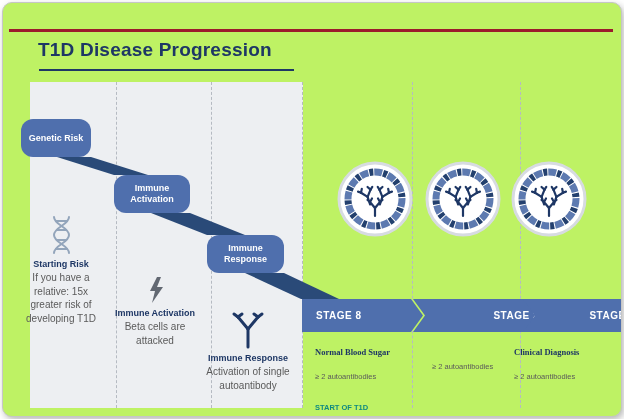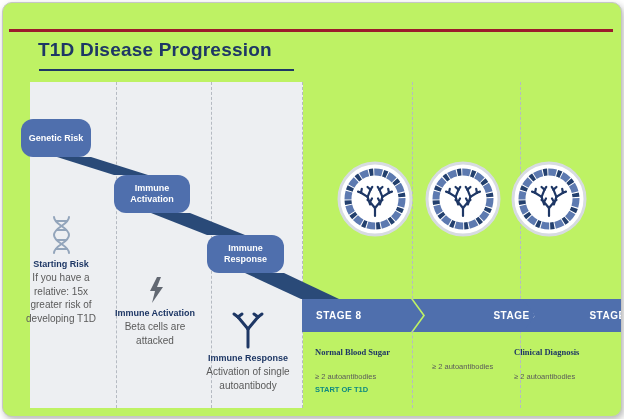--- a/index.html
+++ b/index.html
@@ -18,21 +18,21 @@
   .folds{left:0;top:0;z-index:2;pointer-events:none;}
   .banner{top:296px;height:33px;background:#4f6fad;color:#ffffff;font-weight:bold;font-size:10px;
           letter-spacing:.5px;display:flex;align-items:center;z-index:3;}
   .banner.s1{clip-path:polygon(0 0,calc(100% - 12px) 0,100% 50%,calc(100% - 12px) 100%,0 100%);}
   .banner.notch{clip-path:polygon(0 0,calc(100% - 12px) 0,100% 50%,calc(100% - 12px) 100%,0 100%,12px 50%);justify-content:flex-end;}
   .col-head{font-size:9px;font-weight:bold;color:#1e3765;text-align:center;z-index:3;}
   .col-body{font-size:10px;color:#5a5a5a;text-align:center;line-height:1.35;z-index:3;}
   .stage-text{z-index:3;box-sizing:border-box;}
   .stage-text .h{font-size:8.5px;font-weight:bold;color:#1e3765;font-family:Liberation Serif, serif;}
   .stage-text .b{font-size:7.5px;color:#5a5a5a;margin-top:15px;}
-  .stage-text .n{font-size:7.5px;font-weight:bold;color:#0f8a80;margin-top:4px;}
+  .stage-text .n{font-size:7.5px;font-weight:bold;color:#0f8a80;margin-top:22px;}
   .stages-heading{left:325px;top:112px;width:270px;text-align:center;font-size:15px;
                   font-weight:bold;color:#1e3765;z-index:3;}
 </style>
 </head>
 <body>
 
 <div class="stage-wrap">
   <div class="slide">
 
     <div class="abs red-line"></div>

